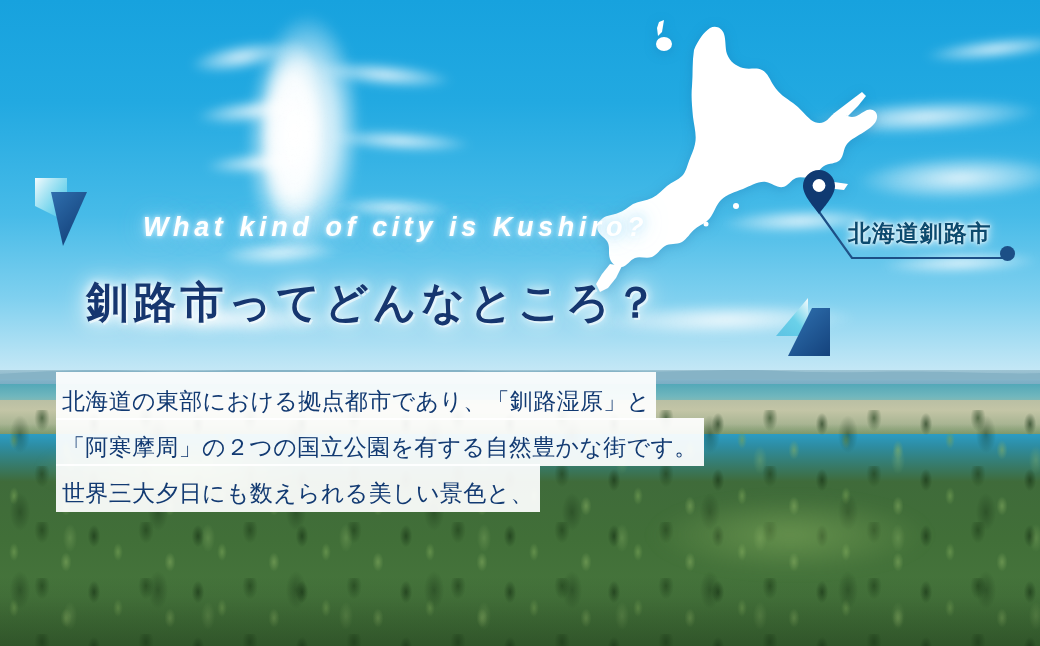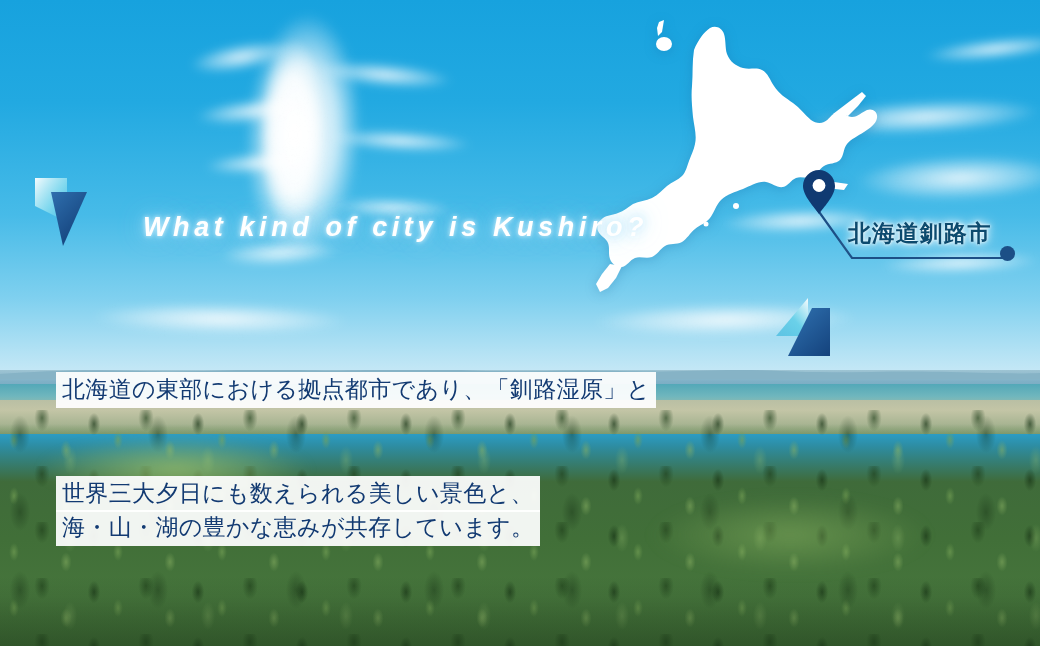--- a/index.html
+++ b/index.html
@@ -167,26 +167,26 @@
   }
 
   
   .body-lines{position:absolute;left:0;top:0;width:1040px;height:646px;}
   .bline{
     position:absolute;
     background:rgba(255,255,255,.93);
     color:#123a72;
     font-size:23px;font-weight:500;letter-spacing:.015em;
     line-height:1;
-    padding:6px 6px 7px 6px;
+    padding:18px 6px 7px 6px;
     white-space:nowrap;
   }
   .bl1{left:56px;top:372px;}
   .bl2{left:56px;top:418px;}
-  .bl3{left:56px;top:476px;}
+  .bl3{left:56px;top:464px;}
   .bl4{left:56px;top:510px;}
 </style>
 </head>
 <body>
 
 <div class="stage">
 
   <div class="sky"></div>
   <div class="cloud-col"></div>
   <div class="cloud-col2"></div>
@@ -325,20 +325,21 @@
       <linearGradient id="gDark2" x1="0.2" y1="0" x2="1" y2="1">
         <stop offset="0%" stop-color="#2e6fae"></stop>
         <stop offset="100%" stop-color="#14427c"></stop>
       </linearGradient>
     </defs>
     <path d="M36,2 L36,40 L4,40 Z" fill="url(#gLight2)"></path>
     <path d="M40,12 L58,12 L58,60 L16,60 Z" fill="url(#gDark2)"></path>
   </svg>
 
   <div class="headline-en">What kind of city is Kushiro?</div>
+  <div class="headline-jp">釧路市ってどんなところ？</div>
 
   <div class="body-lines">
     <div class="bline bl1">北海道の東部における拠点都市であり、「釧路湿原」と</div>
+    <div class="bline bl2">「阿寒摩周」の２つの国立公園を有する自然豊かな街です。</div>
     <div class="bline bl3">世界三大夕日にも数えられる美しい景色と、</div>
-    <div class="bline bl4">海・山・湖の豊かな恵みが共存しています。</div>
   </div>
 
 </div>
 
 </body></html>

